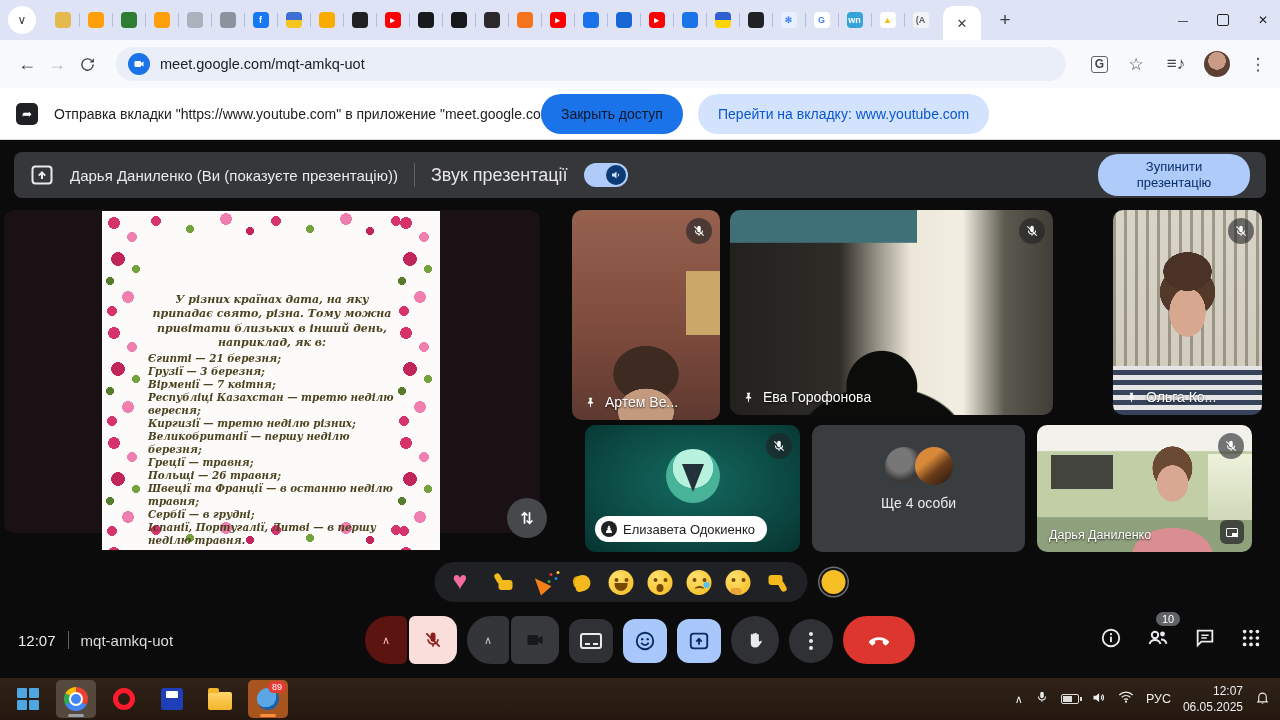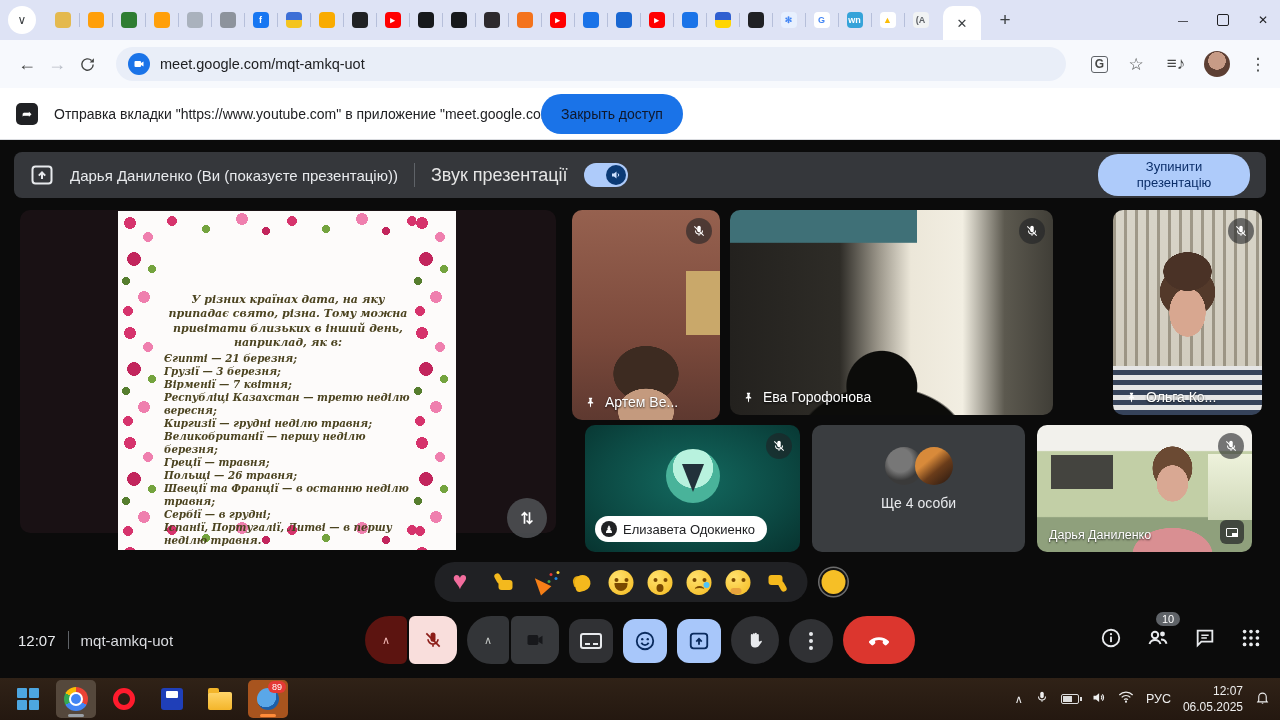--- a/index.html
+++ b/index.html
@@ -49,21 +49,21 @@
   .banner{position:absolute;left:14px;right:14px;top:12px;height:46px;background:#35373b;border-radius:8px;display:flex;align-items:center;padding:0 16px;gap:16px}
   .present-ic{width:24px;height:24px;flex:0 0 auto}
   .banner-name{font-size:15px;color:#e8eaed;white-space:nowrap}
   .vdiv{width:1px;height:24px;background:#5f6368}
   .audio-label{font-size:18px;color:#e5e5e5;white-space:nowrap}
   .toggle{width:44px;height:24px;border-radius:12px;background:#aecbfa;position:relative;flex:0 0 auto}
   .toggle-thumb{position:absolute;right:2px;top:2px;width:20px;height:20px;border-radius:50%;background:#0b3a75;display:flex;align-items:center;justify-content:center}
   .spacer{flex:1}
   .stop-btn{width:152px;background:#aecbfa;color:#0b2e69;border:none;border-radius:20px;font-size:13px;line-height:1.25;padding:5px 10px;font-family:inherit;text-align:center}
 
-  .pres-tile{position:absolute;left:20px;top:70px;width:536px;height:323px;background:#191114;border-radius:10px}
+  .pres-tile{position:absolute;left:4px;top:70px;width:536px;height:323px;background:#191114;border-radius:10px}
   .slide{position:absolute;left:98px;top:1px;width:338px;height:339px;background:#fdfbfa;overflow:hidden}
   .fl{position:absolute;top:0;bottom:0;width:46px;background-repeat:repeat-y;background-size:46px 110px;
       background-image:
       radial-gradient(circle 6px at 12px 12px,#d6336c 97%,transparent),
       radial-gradient(circle 5px at 30px 26px,#ef7fae 97%,transparent),
       radial-gradient(circle 7px at 16px 48px,#c2255c 97%,transparent),
       radial-gradient(circle 4px at 34px 58px,#74a33e 97%,transparent),
       radial-gradient(circle 4px at 8px 70px,#567d2e 97%,transparent),
       radial-gradient(circle 6px at 26px 86px,#ef7fae 97%,transparent),
       radial-gradient(circle 5px at 10px 100px,#d6336c 97%,transparent)}
@@ -318,20 +318,21 @@
     <span class="tr-ic">≡♪</span>
     <span class="avatar"></span>
     <span class="tr-ic">⋮</span>
   </div>
 
   <div class="notif">
     <span class="share-chip"></span>
     <span class="notif-text">Отправка вкладки "https://www.youtube.com" в приложение "meet.google.com"...</span>
   </div>
   <button class="btn-blue">Закрыть доступ</button>
+  <button class="btn-lblue">Перейти на вкладку: www.youtube.com</button>
 
   <div class="meet">
 
     <div class="banner">
       <span class="present-ic">
         <svg width="24" height="24" viewBox="0 0 24 24">
             <rect x="2.5" y="3.5" width="19" height="17" rx="3" fill="none" stroke="#e8eaed" stroke-width="2"></rect>
             <path d="M12 16v-6m-3.2 2.6L12 9.4l3.2 3.2" fill="none" stroke="#e8eaed" stroke-width="2"></path>
           </svg>
       </span>
@@ -357,21 +358,21 @@
         <div class="fl-h fl-top"></div>
         <div class="fl-h fl-bot"></div>
         <div class="slide-body">
           <div class="slide-intro">У різних країнах дата, на яку припадає свято, різна. Тому можна привітати близьких в інший день, наприклад, як в:</div>
           <div>
 
           <div class="slide-line">Єгипті — 21 березня;</div>
               <div class="slide-line">Грузії — 3 березня;</div>
               <div class="slide-line">Вірменії — 7 квітня;</div>
               <div class="slide-line">Республіці Казахстан — третю неділю вересня;</div>
-              <div class="slide-line">Киргизії — грудні неділю травня;</div>
+              <div class="slide-line">Киргизії — третю неділю різних;</div>
               <div class="slide-line">Великобританії — першу неділю березня;</div>
               <div class="slide-line">Греції — травня;</div>
               <div class="slide-line">Польщі — 26 травня;</div>
               <div class="slide-line">Швеції та Франції — в останню неділю травня;</div>
               <div class="slide-line">Сербії — в грудні;</div>
               <div class="slide-line">Іспанії, Португалії, Литві — в першу неділю травня.</div>
             </div>
         </div>
       </div>
     </div>

